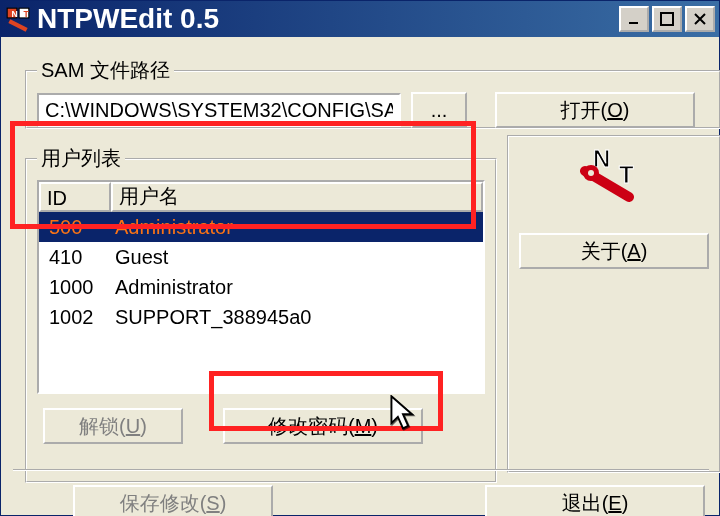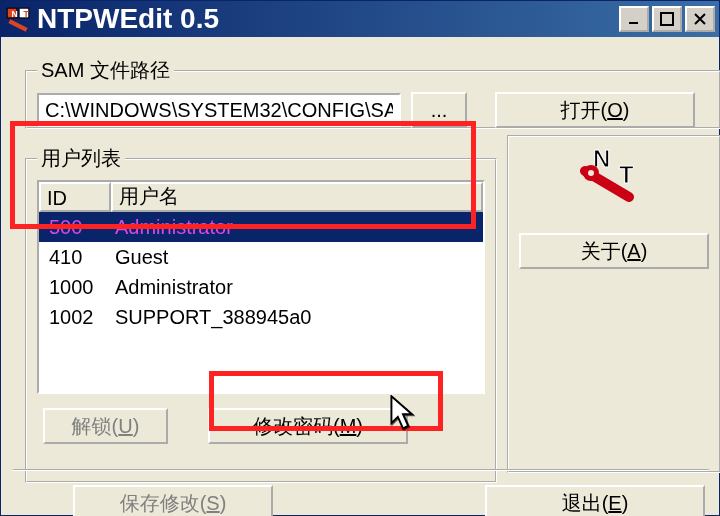--- a/index.html
+++ b/index.html
@@ -133,21 +133,21 @@
   .col-id { width: 72px; }
   .col-user { flex: 1; }
   .lv-body { }
   .lv-row {
     display: flex;
     height: 30px;
     align-items: center;
     font-size: 20px;
     font-family: Tahoma, sans-serif;
   }
-  .lv-row.selected { background: #0a246a; color: #d946ef; }
+  .lv-row.selected { background: #0a246a; color: #f97316; }
   .lv-row .c-id { width: 72px; padding-left: 10px; }
   .lv-row .c-user { flex: 1; padding-left: 4px; }
 
   .btn-row-bottom {
     margin-top: 14px;
     display: flex;
     gap: 40px;
     padding-left: 6px;
   }
 
@@ -261,21 +261,21 @@
               <div class="c-user">Administrator</div>
             </div>
             <div class="lv-row">
               <div class="c-id">1002</div>
               <div class="c-user">SUPPORT_388945a0</div>
             </div>
           </div>
       </div>
 
       <div class="btn-row-bottom">
-        <div class="btn disabled" style="width:125px">
+        <div class="btn disabled" style="width:140px">
           <span>解锁</span>
             <span>(</span>
             <span class="ul">U</span>
             <span>)</span>
         </div>
         <div class="btn" style="width:200px">
           <span>修改密码</span>
             <span>(</span>
             <span class="ul">M</span>
             <span>)</span>

